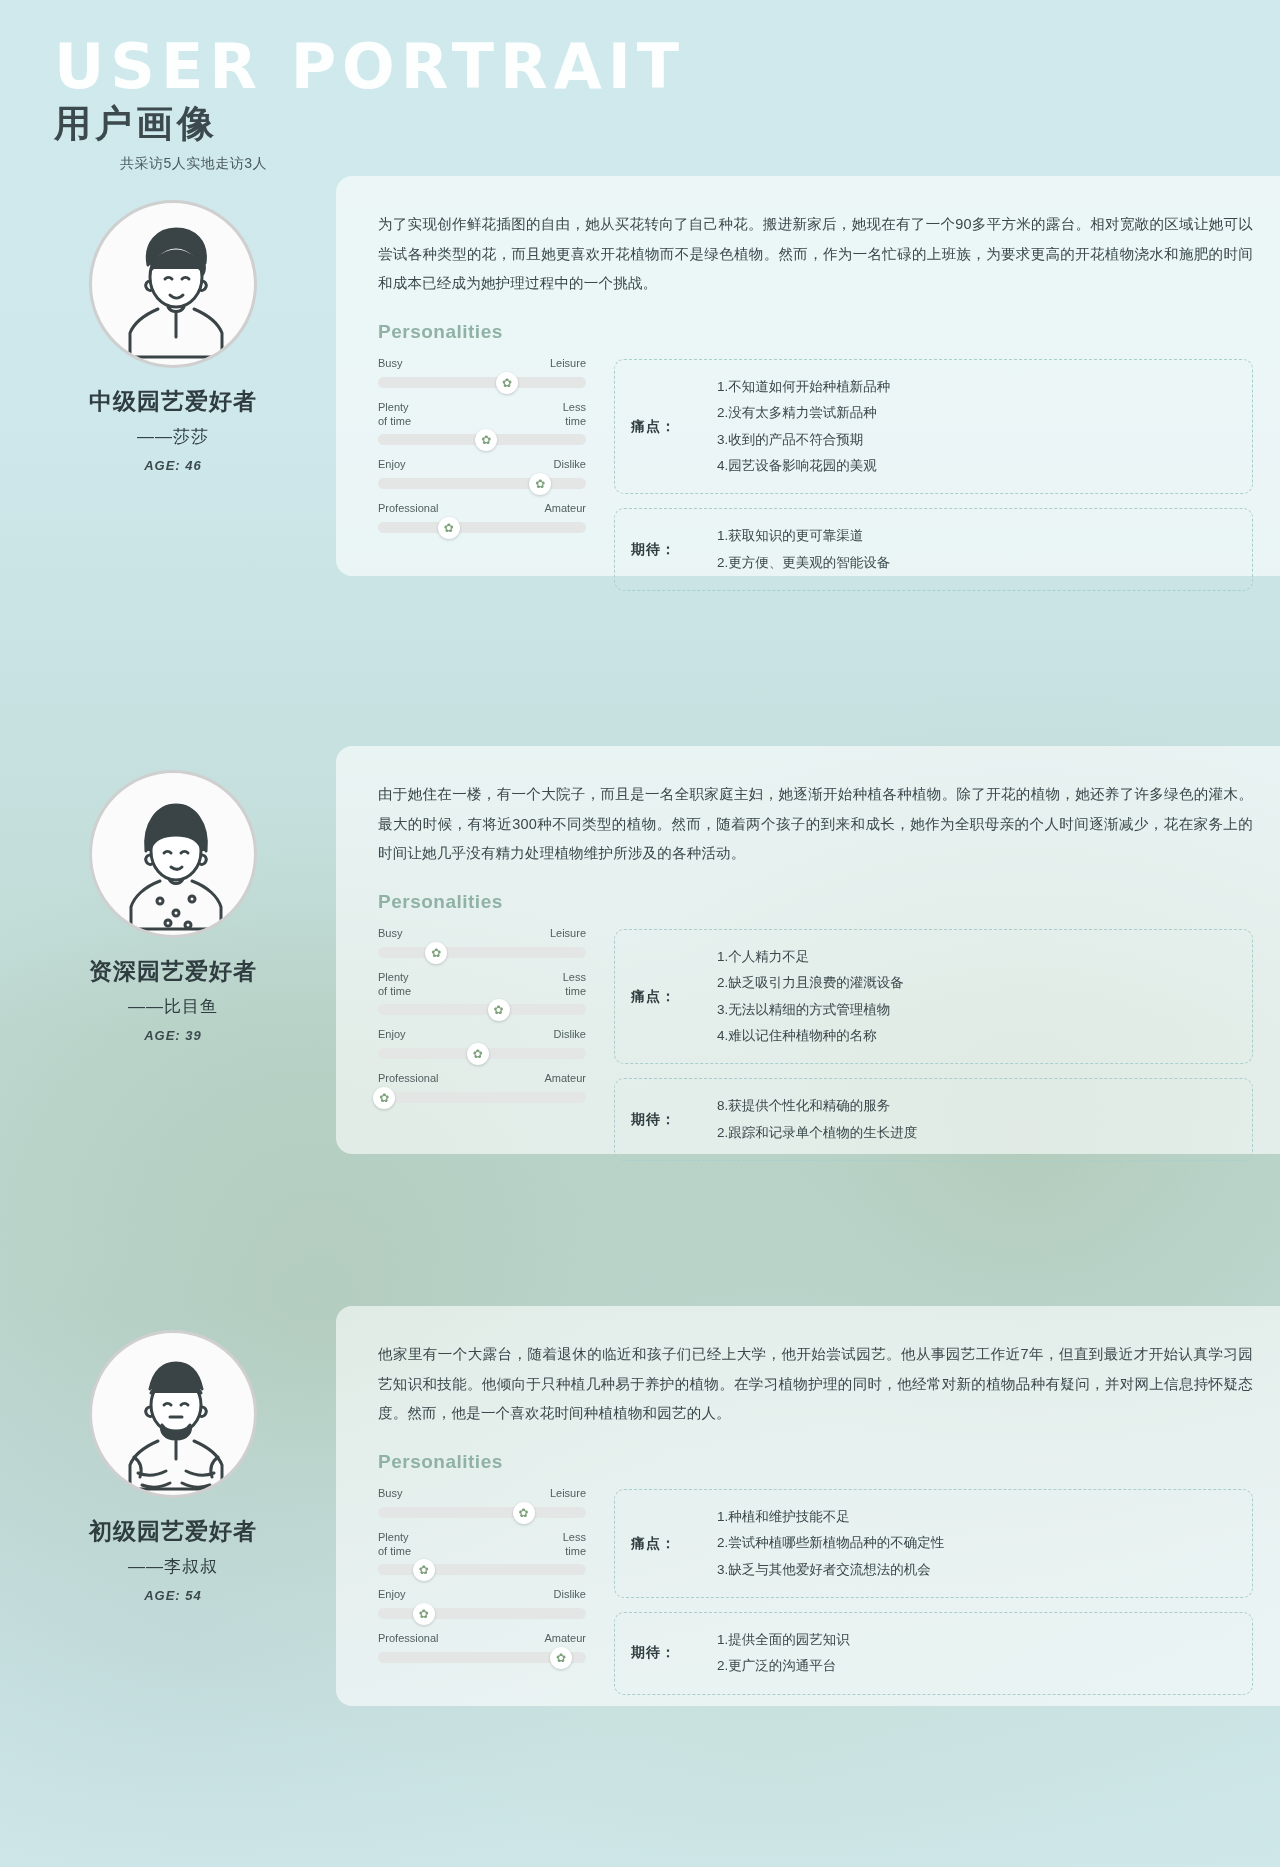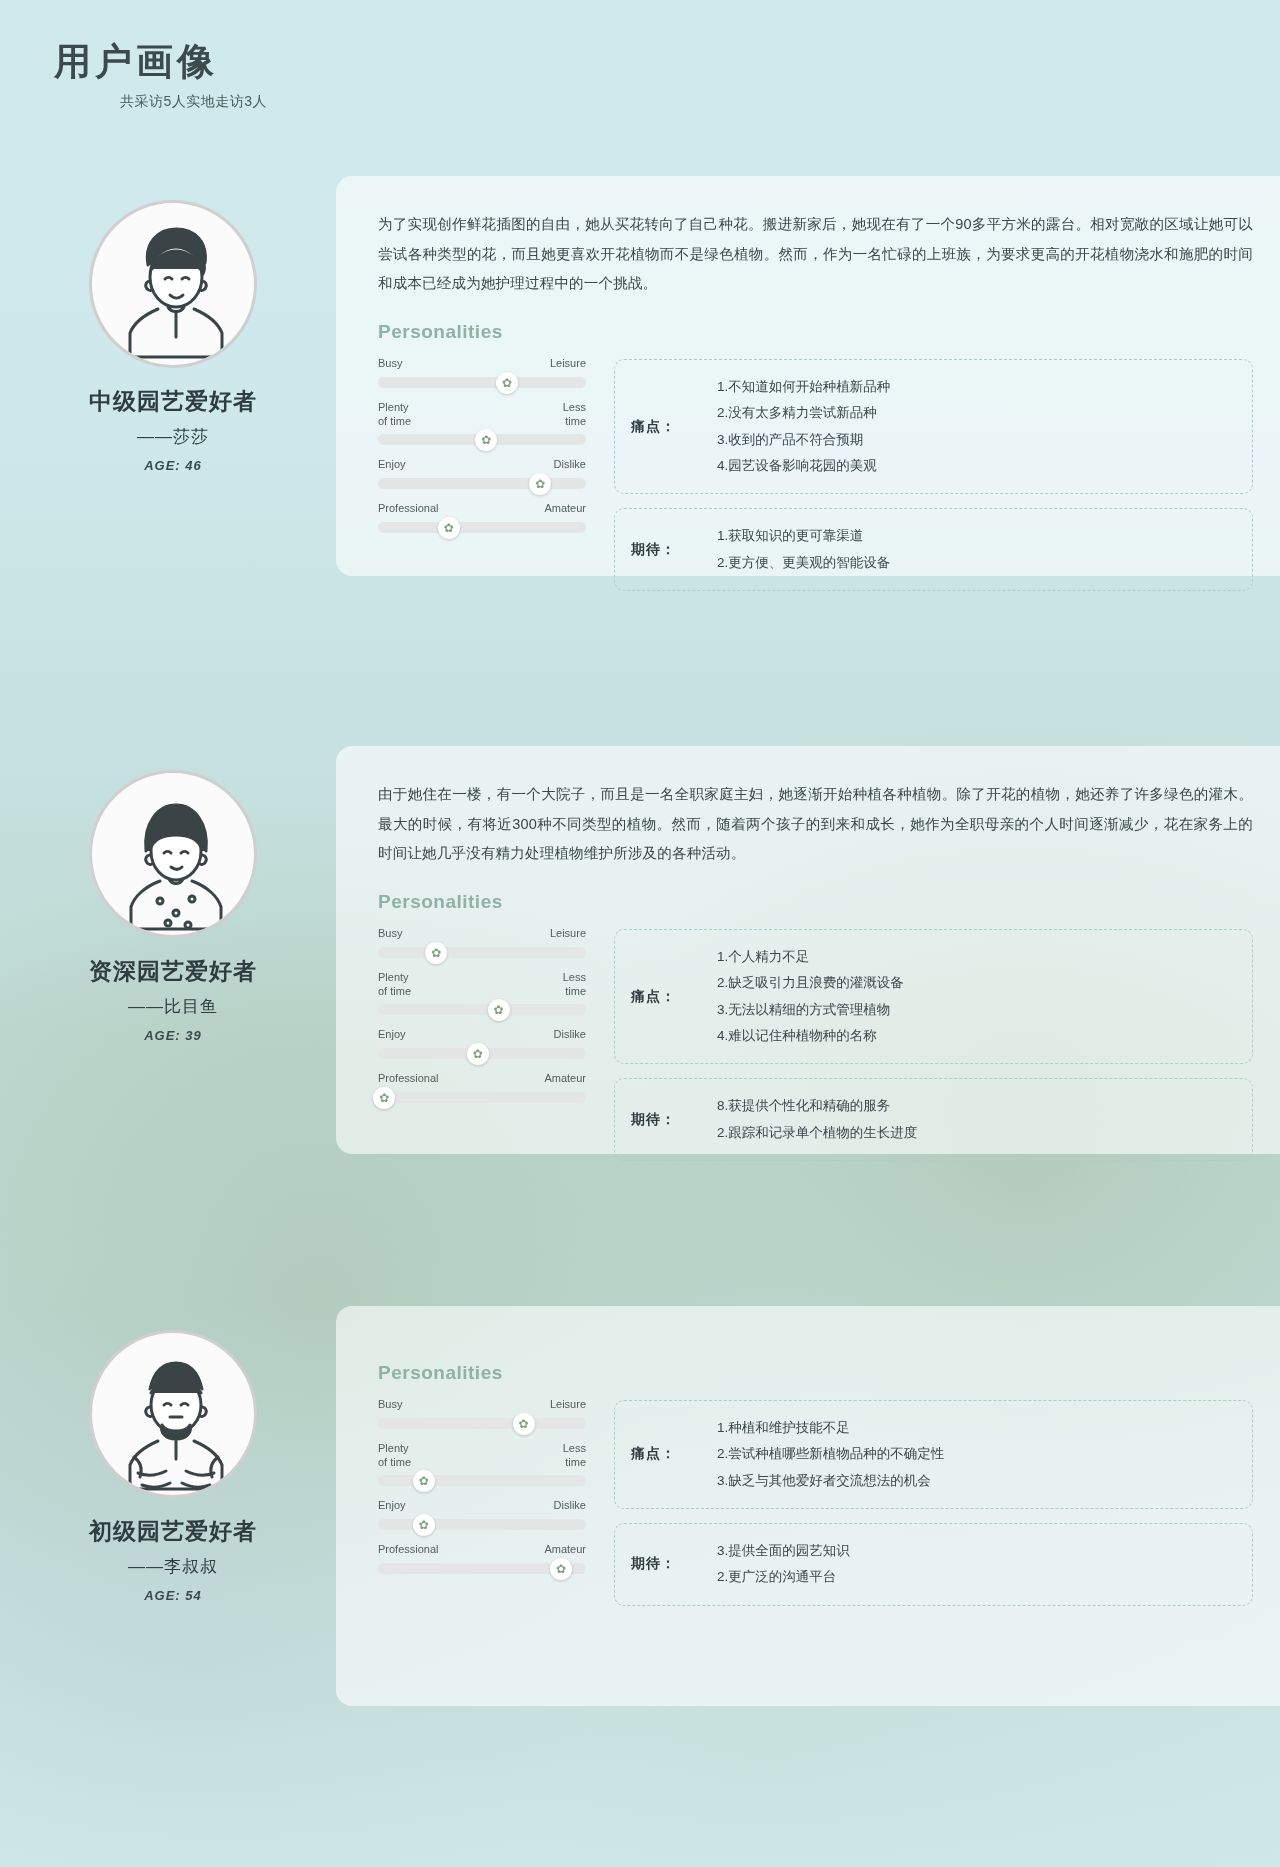--- a/index.html
+++ b/index.html
@@ -122,20 +122,21 @@
   .dbox ul { list-style: none; }
   .dbox li { font-size: 13.5px; line-height: 1.95; color: #3a484b; }
   .dbox.small { min-height: 66px; }
 </style>
 </head>
 <body>
 
 <div id="page">
 
   <div class="header">
+    <div class="title-en">USER PORTRAIT</div>
     <div class="title-cn">用户画像</div>
     <div class="subtitle">共采访5人实地走访3人</div>
   </div>
 
   <div id="personas-root">
       <div class="persona p1">
         <div class="left-col">
           <div class="avatar">
             <svg width="168" height="168" viewBox="0 0 168 168">
   <g fill="none" stroke="#3a4446" stroke-width="3" stroke-linecap="round" stroke-linejoin="round">
@@ -341,20 +342,21 @@
     <path d="M50 152c10 4 20 2 28-2M118 152c-10 4-20 2-28-2"></path>
     <path d="M84 108v18"></path>
   </g>
 </svg>
           </div>
           <div class="role">初级园艺爱好者</div>
           <div class="pname">——李叔叔</div>
           <div class="age">AGE: 54</div>
         </div>
         <div class="card c3">
+          <div class="para">他家里有一个大露台，随着退休的临近和孩子们已经上大学，他开始尝试园艺。他从事园艺工作近7年，但直到最近才开始认真学习园艺知识和技能。他倾向于只种植几种易于养护的植物。在学习植物护理的同时，他经常对新的植物品种有疑问，并对网上信息持怀疑态度。然而，他是一个喜欢花时间种植植物和园艺的人。</div>
           <div class="sec-title">Personalities</div>
           <div class="body-row">
             <div class="sliders">
               <div class="slider-group">
                 <div class="slider-labels">
                   <div class="l">Busy</div>
                   <div class="r">Leisure</div>
                 </div>
                 <div class="track">
                   <div class="knob" style="left:calc(70% - 11px)">
@@ -401,21 +403,21 @@
                 <div class="tag">痛点：</div>
                 <ul>
                   <li>1.种植和维护技能不足</li>
                   <li>2.尝试种植哪些新植物品种的不确定性</li>
                   <li>3.缺乏与其他爱好者交流想法的机会</li>
                 </ul>
               </div>
               <div class="dbox small">
                 <div class="tag">期待：</div>
                 <ul>
-                  <li>3.提供全面的园艺知识</li>
+                  <li>1.提供全面的园艺知识</li>
                   <li>2.更广泛的沟通平台</li>
                 </ul>
               </div>
             </div>
           </div>
         </div>
       </div>
     </div>
 
 </div>

